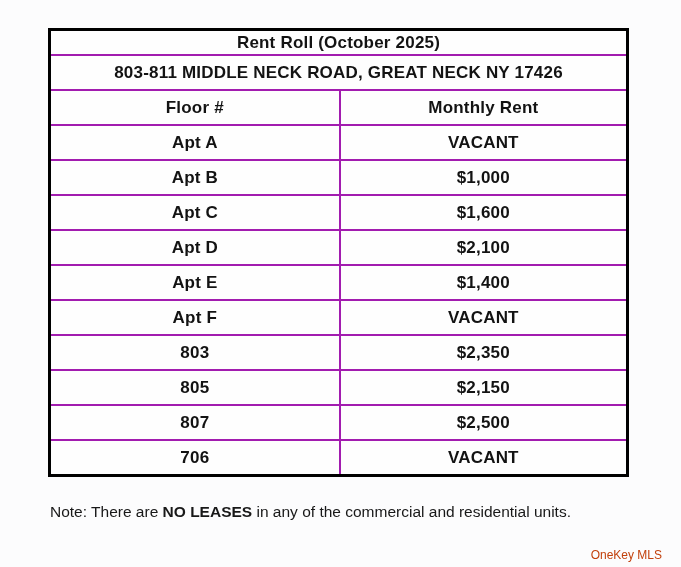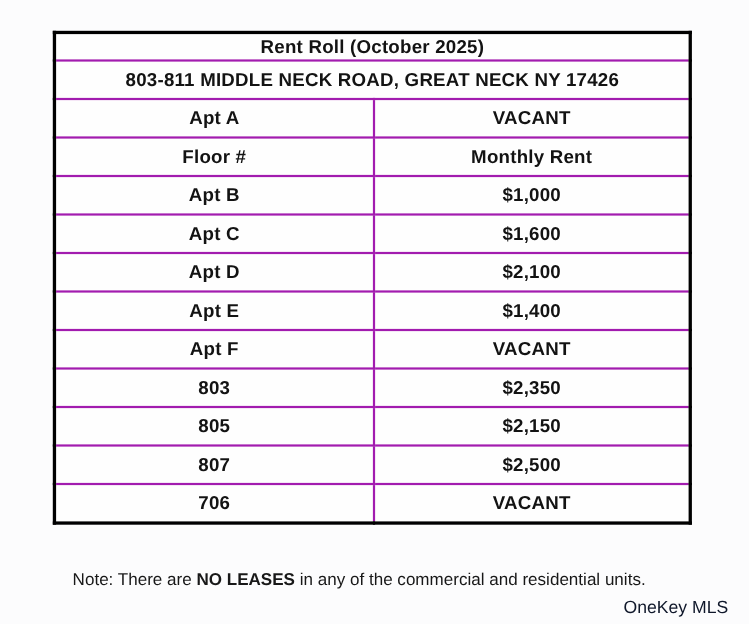--- a/index.html
+++ b/index.html
@@ -37,59 +37,59 @@
   tr.title-row td {
     height: 23px;
   }
   tr.std-row td, tr.std-row th {
     height: 33px;
   }
   .note {
     position: absolute;
     left: 50px;
     top: 503px;
-    margin: 16px;
+    margin: 0;
     font-size: 15.5px;
     font-weight: 400;
     color: #181818;
     white-space: nowrap;
   }
   .note b {
     font-weight: 700;
   }
   .watermark {
     position: absolute;
     right: 19px;
     bottom: 5px;
-    font-size: 16px;
-    color: #0f172a;
+    font-size: 12px;
+    color: #c2410c;
   }
 </style>
 </head>
 <body>
 
 <table class="rent-table">
   <colgroup>
     <col style="width:50.2%">
     <col style="width:49.8%">
   </colgroup>
   <tbody>
     <tr class="title-row">
       <td colspan="2">Rent Roll (October 2025)</td>
     </tr>
     <tr class="std-row">
       <td colspan="2">803-811 MIDDLE NECK ROAD, GREAT NECK NY 17426</td>
     </tr>
     <tr class="std-row">
+      <th>Floor #</th>
+      <th>Monthly Rent</th>
+    </tr>
+    <tr class="std-row">
       <td>Apt A</td>
       <td>VACANT</td>
-    </tr>
-    <tr class="std-row">
-      <th>Floor #</th>
-      <th>Monthly Rent</th>
     </tr>
     <tr class="std-row">
       <td>Apt B</td>
       <td>$1,000</td>
     </tr>
     <tr class="std-row">
       <td>Apt C</td>
       <td>$1,600</td>
     </tr>
     <tr class="std-row">

